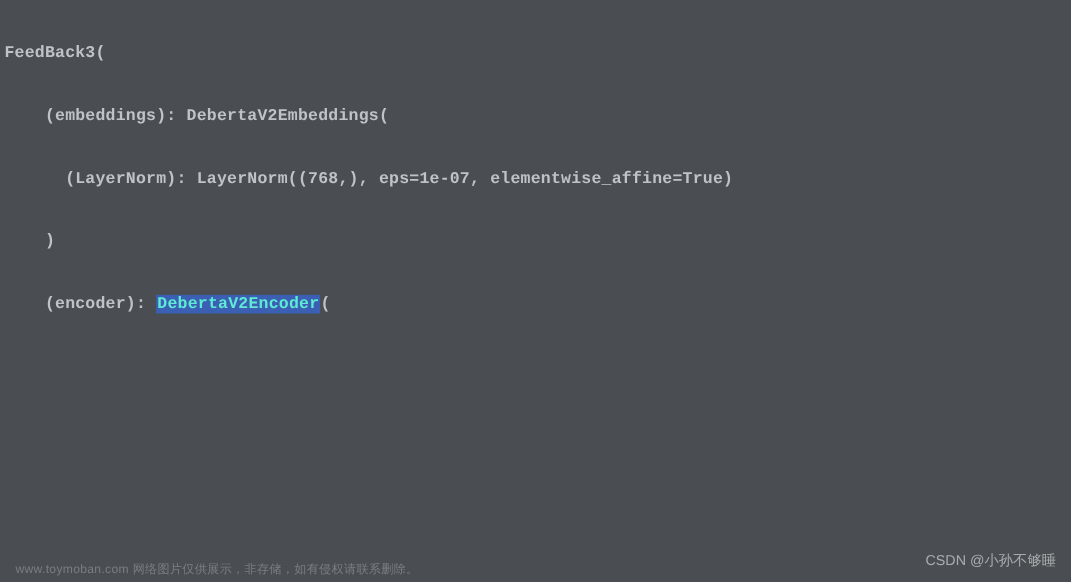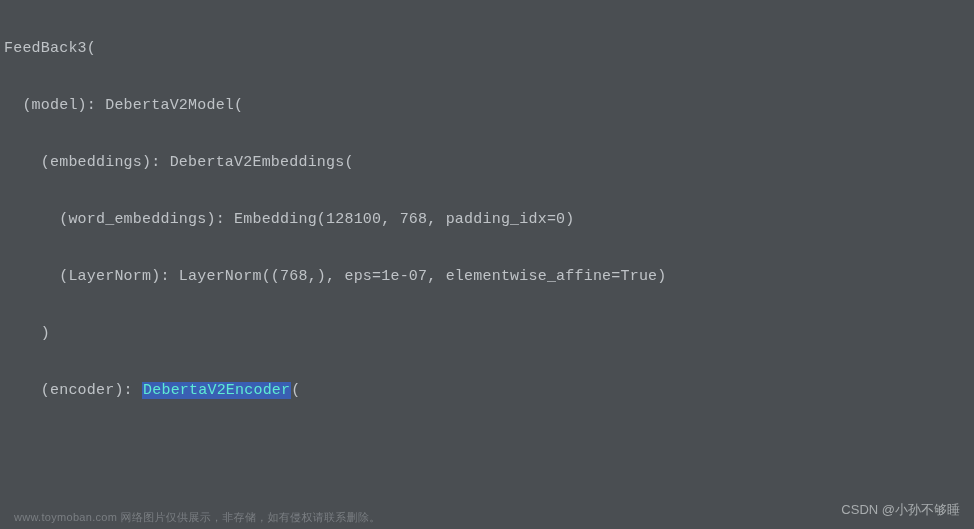--- a/index.html
+++ b/index.html
@@ -18,20 +18,21 @@
       position: relative;
     }
     .code-container {
       padding: 6px 0 0 4px;
       line-height: 28.5px;
       white-space: pre;
       letter-spacing: 0.2px;
     }
     .line {
       display: block;
+      font-weight: bold;
     }
     .highlight {
       background: #3a5fb3;
       color: #5eead4;
       padding: 0 1px;
     }
     .watermark-bottom-left {
       position: absolute;
       bottom: 4px;
       left: 14px;
@@ -48,23 +49,21 @@
       font-size: 13px;
       color: #a8acae;
       font-family: Arial, sans-serif;
     }
   </style>
 </head>
 <body>
 
 <div class="code-container">
 <span class="line">FeedBack3(</span>
-<span class="line">  (model): DebertaV2Model(</span>
 <span class="line">    (embeddings): DebertaV2Embeddings(</span>
-<span class="line">      (word_embeddings): Embedding(128100, 768, padding_idx=0)</span>
 <span class="line">      (LayerNorm): LayerNorm((768,), eps=1e-07, elementwise_affine=True)</span>
 <span class="line">    )</span>
 <span class="line"><span>    (encoder): </span><span class="highlight">DebertaV2Encoder</span><span>(</span></span>
 
 
 
 
 
 
 

